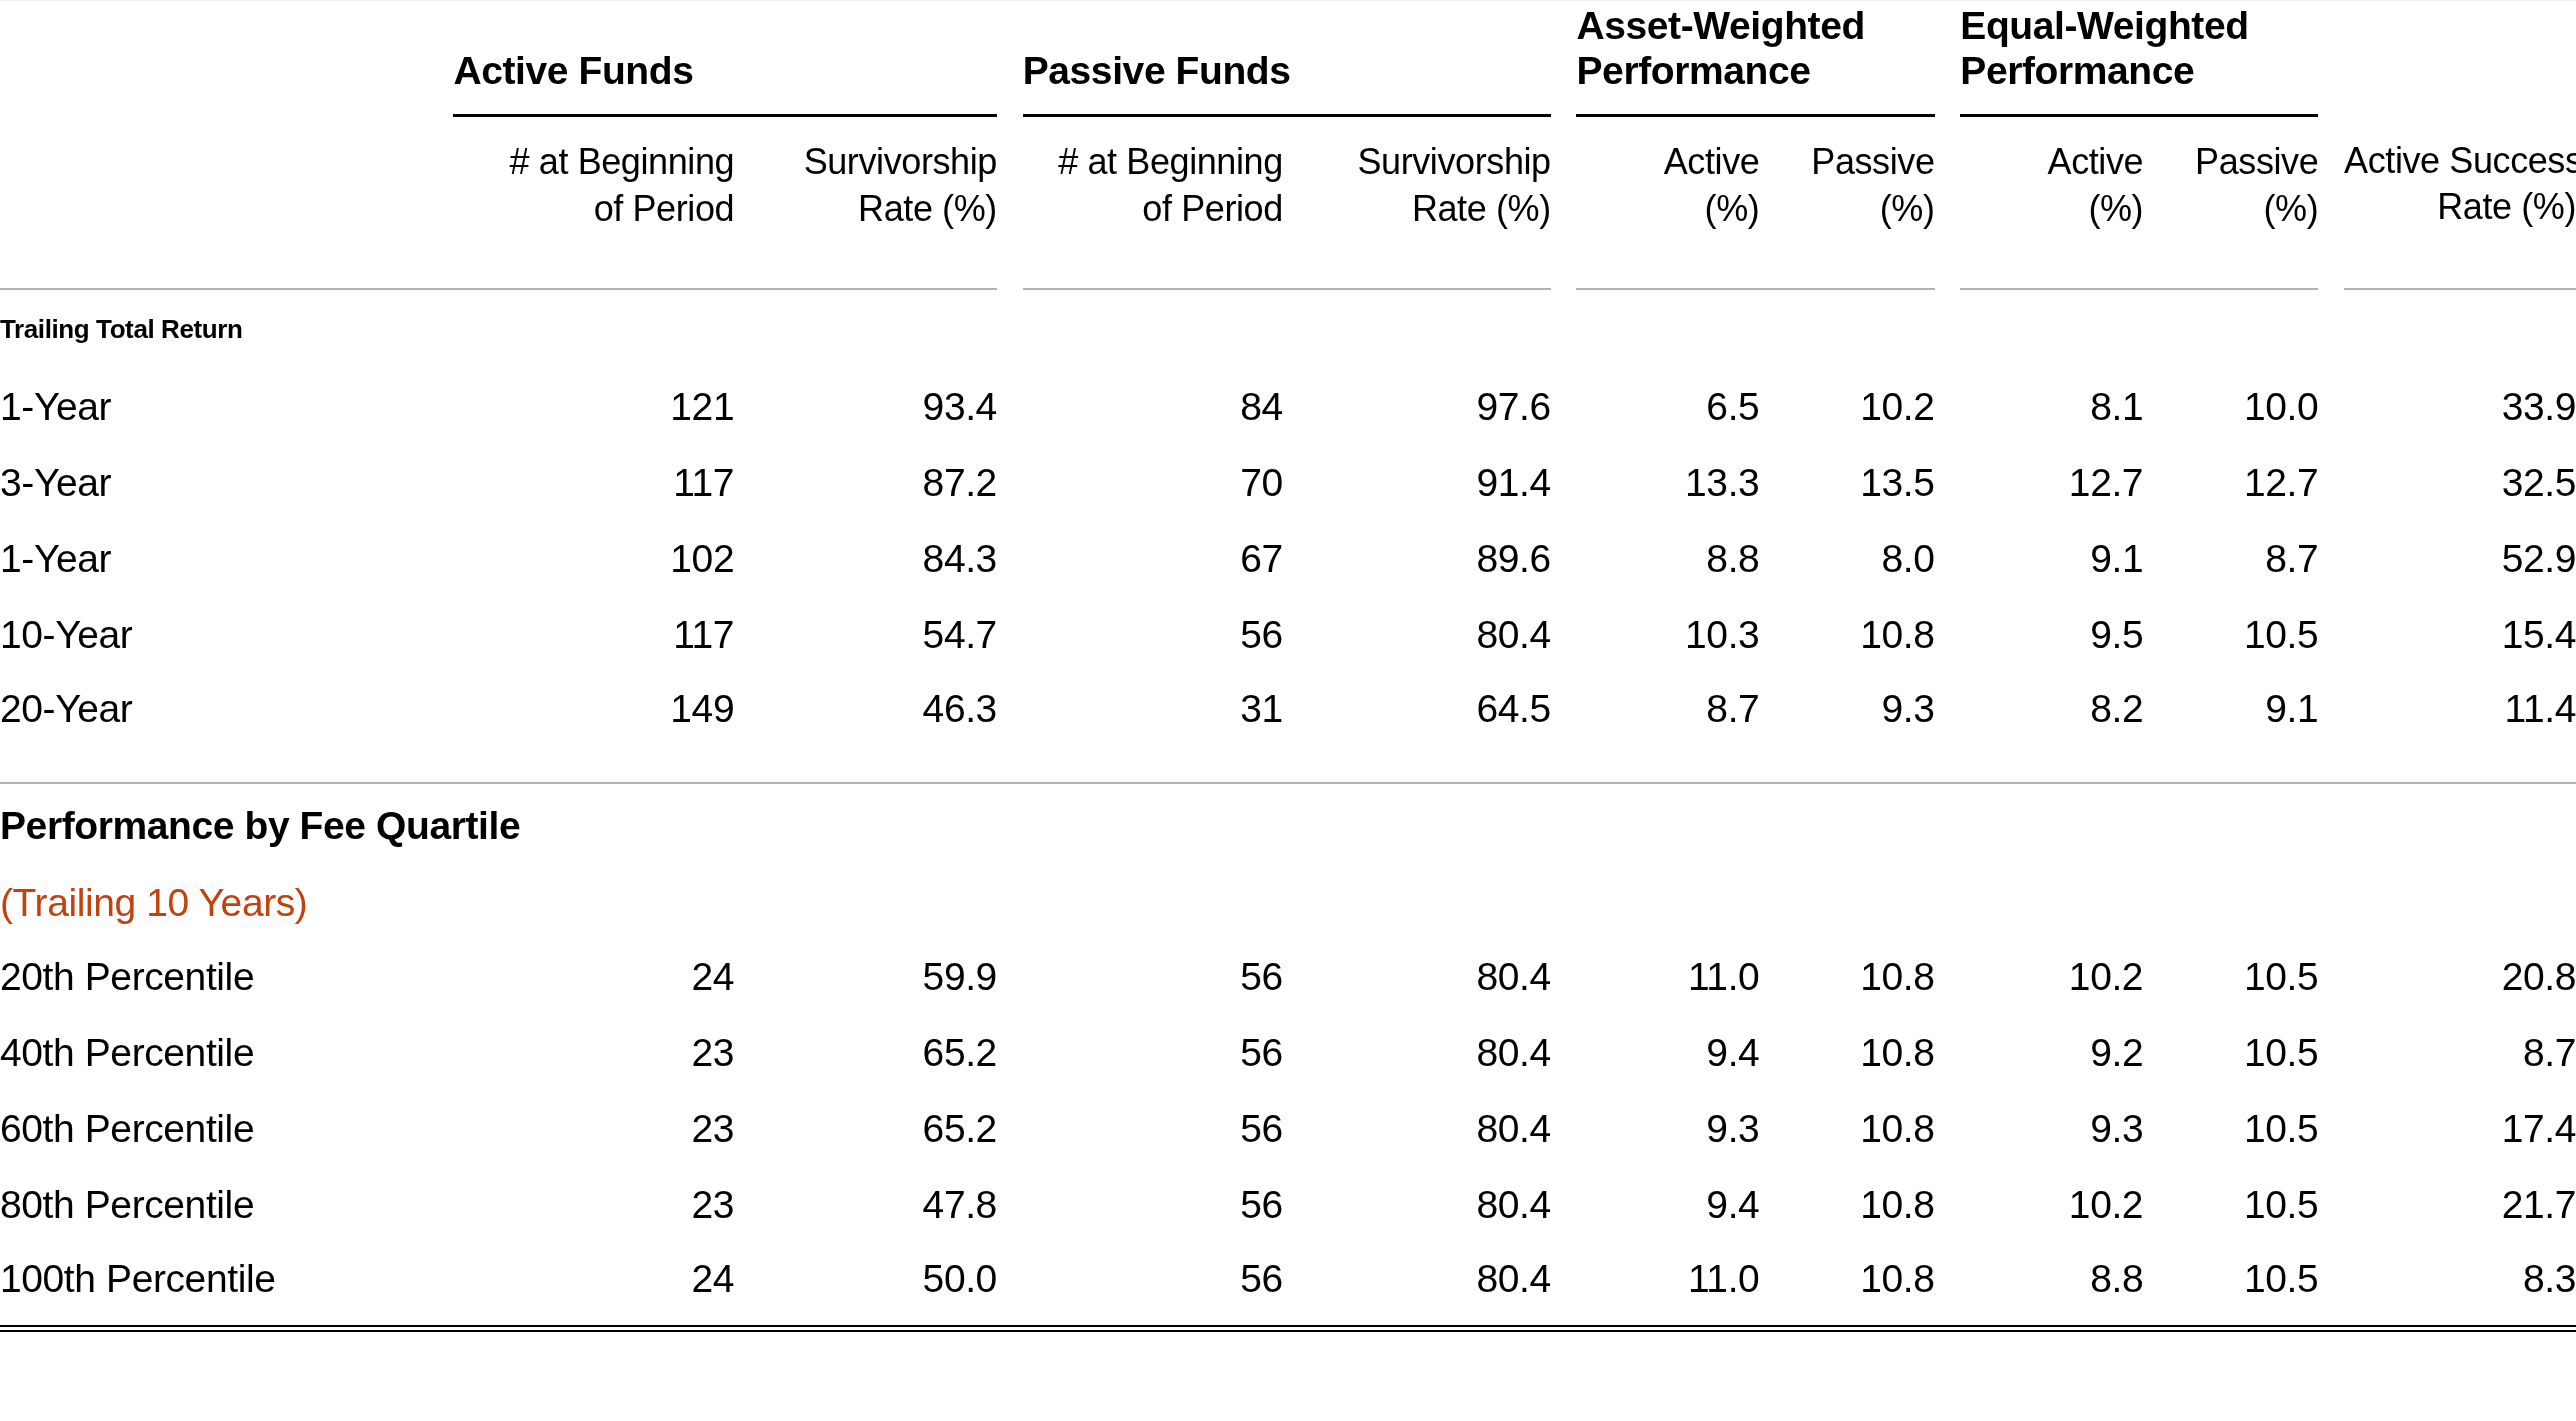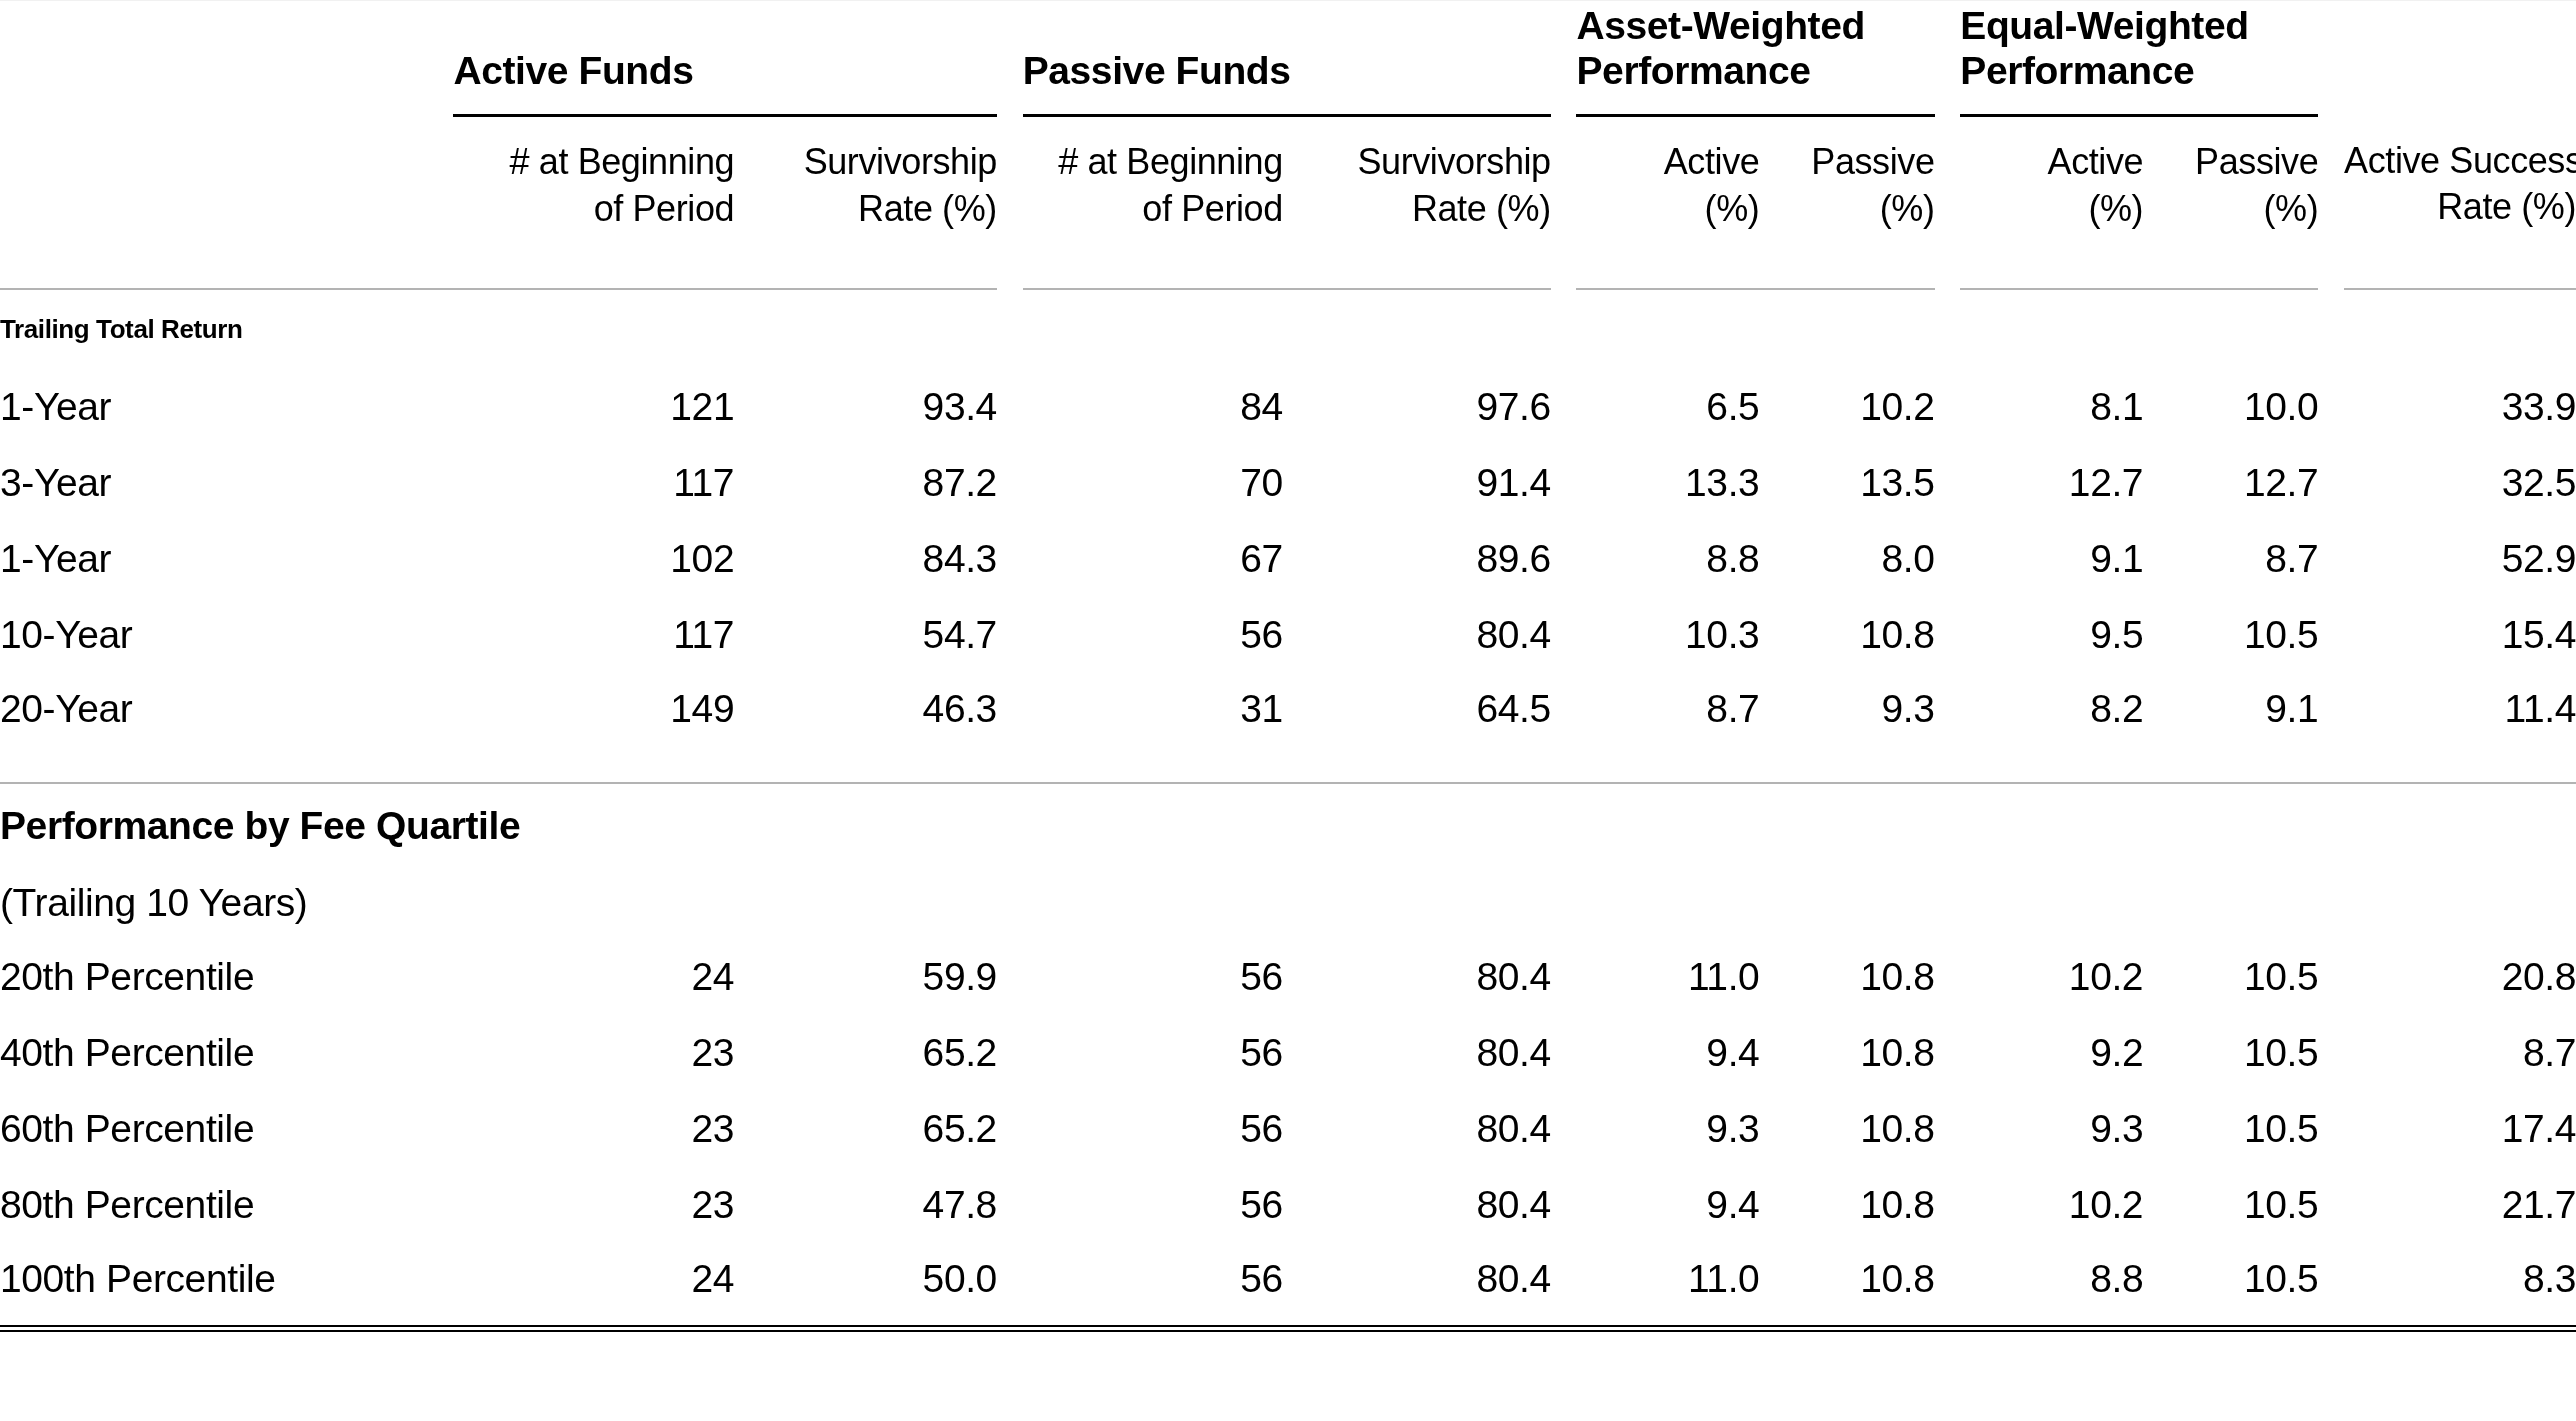--- a/index.html
+++ b/index.html
@@ -29,21 +29,21 @@
     font-size: 36px; line-height: 1.3; text-align: right;
     border-bottom: 2.5px solid #b3b3b3;
   }
   td.sub span.l { display: block; }
   
   tr.r-title { height: 80px; }
   tr.r-title2 { height: 85px; }
   tr.r-subtitle { height: 71px; }
   td.title { font-weight: bold; font-size: 26px; text-align: left; }
   td.title2 { font-weight: bold; font-size: 39px; text-align: left; border-top: 2.5px solid #b3b3b3; }
-  td.subtitle { font-size: 39px; color: #000000; text-align: left; }
+  td.subtitle { font-size: 39px; color: #c2410c; text-align: left; }
   
   tr.r-data { height: 76px; }
   tr.r-data-end { height: 110px; }
   tr.r-data-last { height: 86px; }
   tr.top td { vertical-align: top; padding-top: 14.2px; }
   td.num { text-align: right; font-size: 39px; }
   td.lbl { text-align: left; font-size: 39px; }
 </style>
 </head>
 <body>

